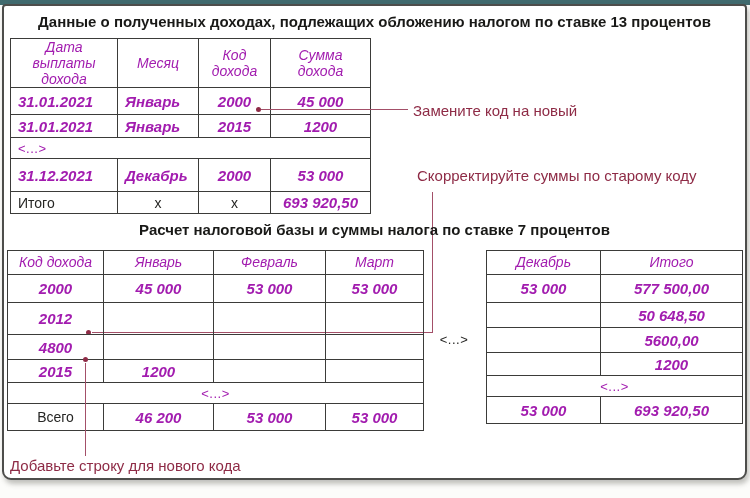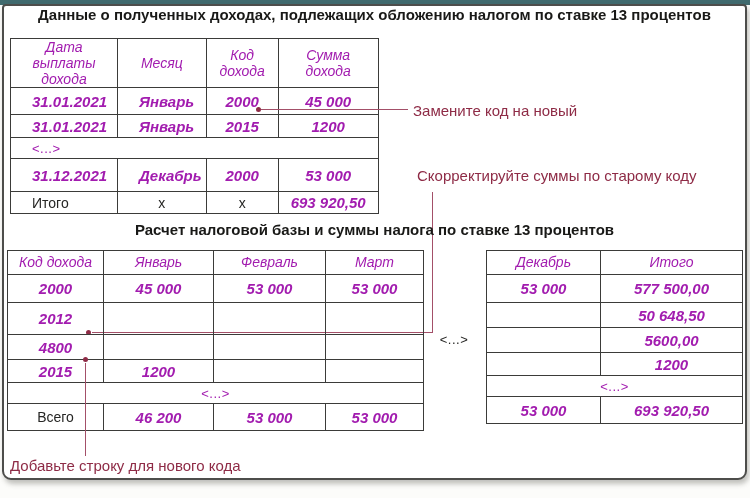--- a/index.html
+++ b/index.html
@@ -19,31 +19,31 @@
     background: #ffffff;
     border: 2px solid #4d4d4b;
     border-radius: 4px 4px 9px 9px;
     box-shadow: 2px 4px 5px rgba(120,120,112,0.45);
   }
   .title {
     position: absolute; left: 0; right: 0;
     text-align: center; font-weight: 700; font-size: 15px; color: #191917;
     white-space: nowrap;
   }
-  #title1 { top: 0; }
+  #title1 { top: 7px; }
   #title2 { top: 215px; }
   table { position: absolute; border-collapse: collapse; table-layout: fixed; }
   td {
     border: 1.5px solid #3b3b39;
     font-size: 15px; color: #a21caf;
     padding: 0 4px; vertical-align: middle; text-align: center; overflow: hidden;
   }
   .hdr td { font-style: italic; font-weight: 400; font-size: 14px; line-height: 1.15; }
   td.b { font-weight: 700; font-style: italic; }
-  td.l { text-align: left; padding-left: 21px; }
+  td.l { text-align: left; padding-left: 7px; }
   td.reg { font-weight: 400; font-style: normal; font-size: 14px; color: #262624; }
   td.dots { font-weight: 400; font-style: normal; font-size: 13px; letter-spacing: 0.5px; }
   #tbl1 { left: 6px; top: 32px; }
   #tbl2l { left: 3px; top: 244px; }
   #tbl2r { left: 482px; top: 244px; }
   .annot {
     position: absolute; font-weight: 400; font-size: 15px;
     color: var(--annotation, #8e2b46); white-space: nowrap;
   }
   .rline { position: absolute; background: var(--line, #a34f68); }
@@ -112,21 +112,21 @@
 
     <div class="rdot" style="left:252px;top:101px"></div>
     <div class="rline" style="left:257px;top:103px;width:147px;height:1px"></div>
     <div class="annot" style="left:409px;top:96px">Замените код на новый</div>
 
     <div class="annot" style="left:413px;top:161px">Скорректируйте суммы по старому коду</div>
     <div class="rline" style="left:428px;top:186px;width:1px;height:141px"></div>
     <div class="rline" style="left:88px;top:326px;width:341px;height:1px"></div>
     <div class="rdot" style="left:82px;top:324px"></div>
 
-    <div class="title" id="title2">Расчет налоговой базы и суммы налога по ставке 13 процентов</div>
+    <div class="title" id="title2">Расчет налоговой базы и суммы налога по ставке 7 процентов</div>
 
     <table id="tbl2l">
       <colgroup>
           <col style="width:96px">
           <col style="width:110px">
           <col style="width:112px">
           <col style="width:98px">
         </colgroup>
       <tbody>
         <tr class="hdr" style="height:24px">

